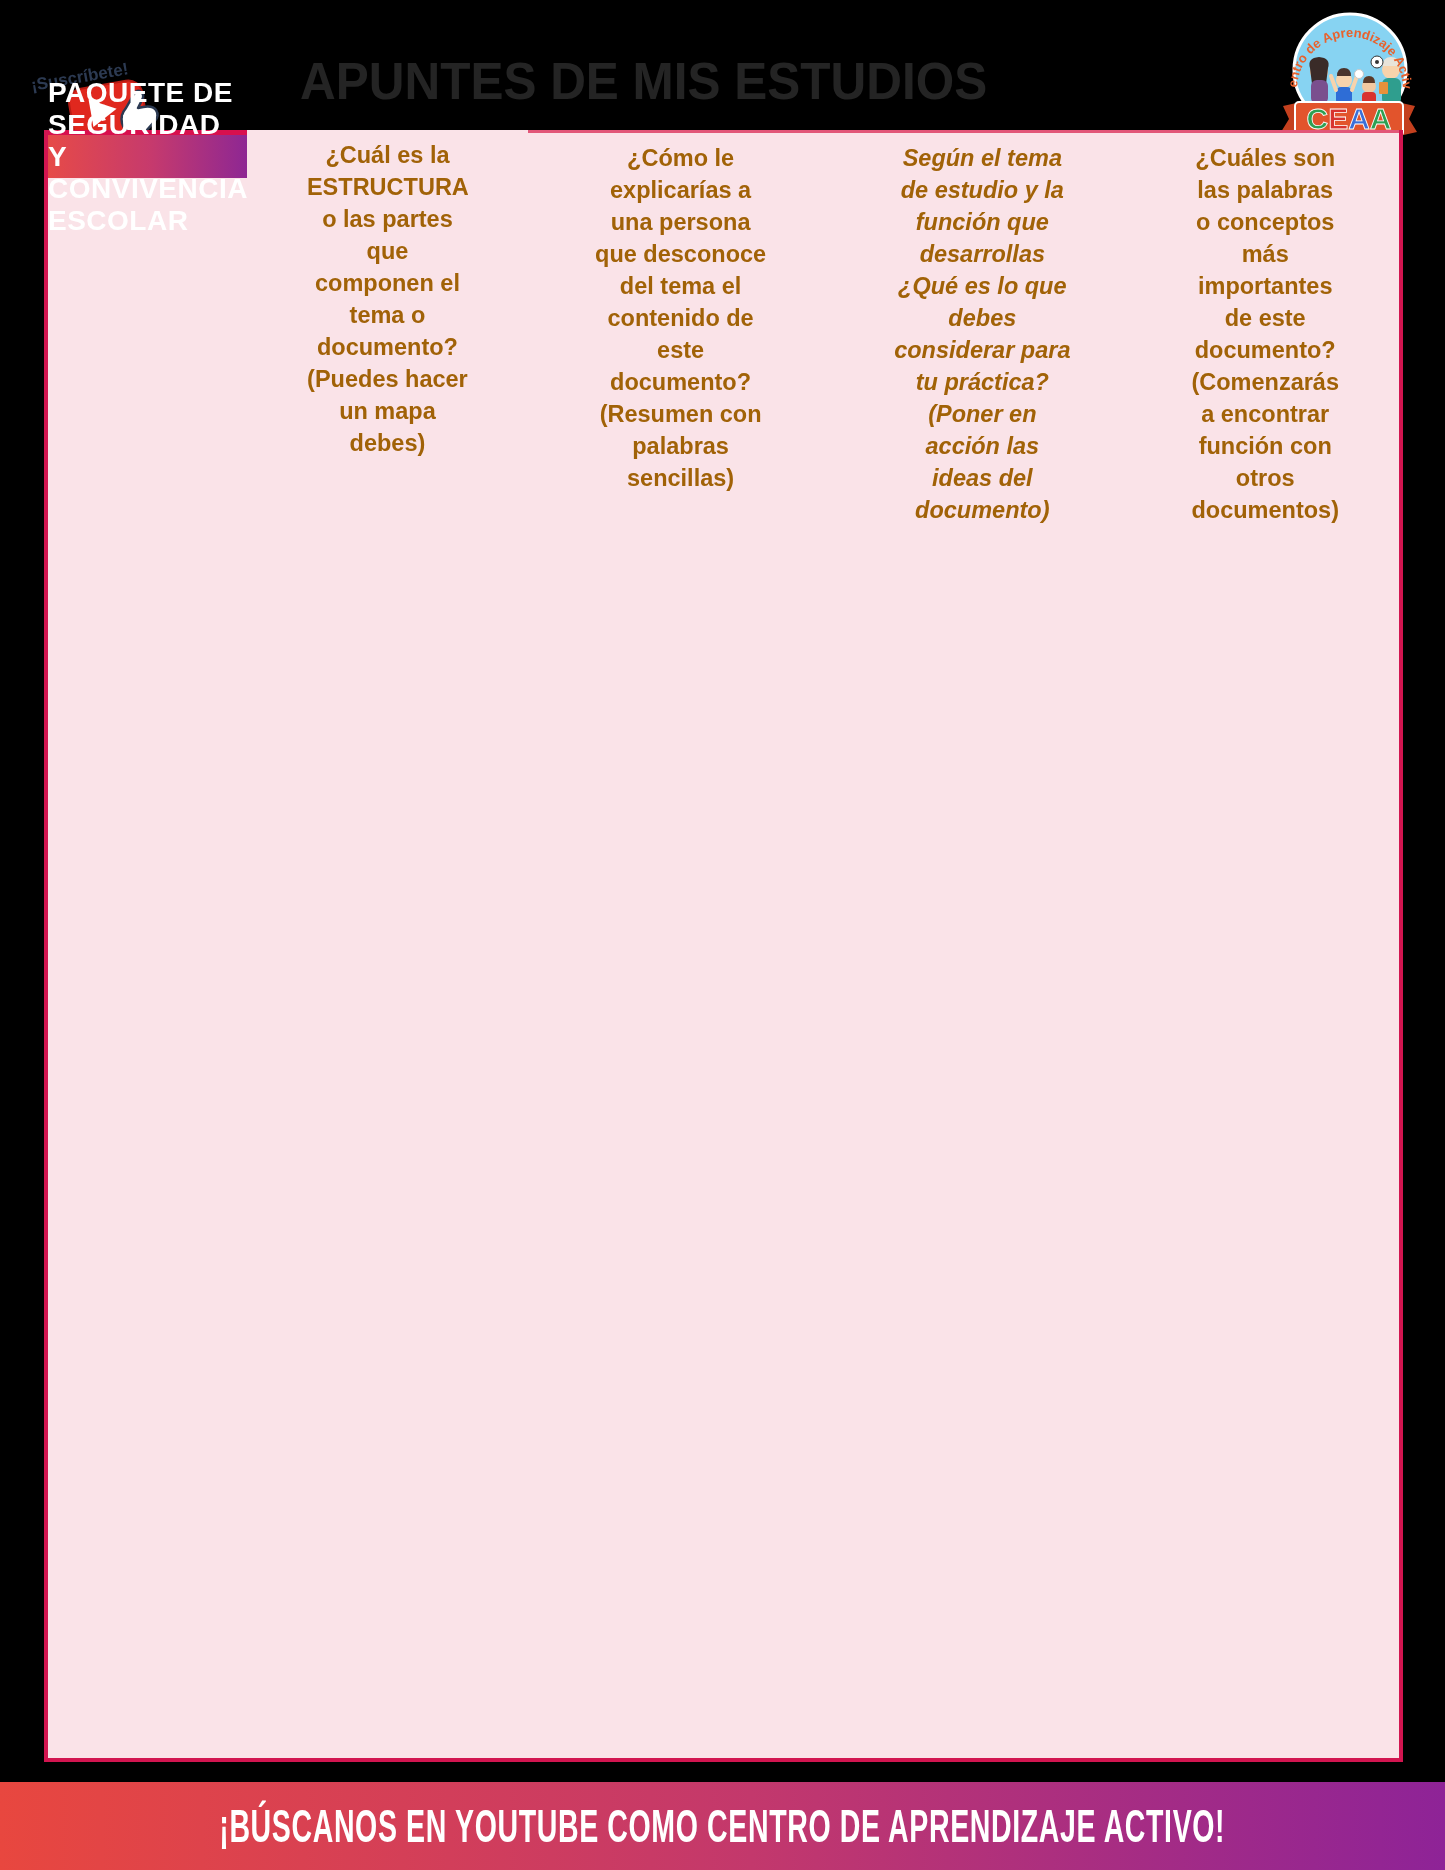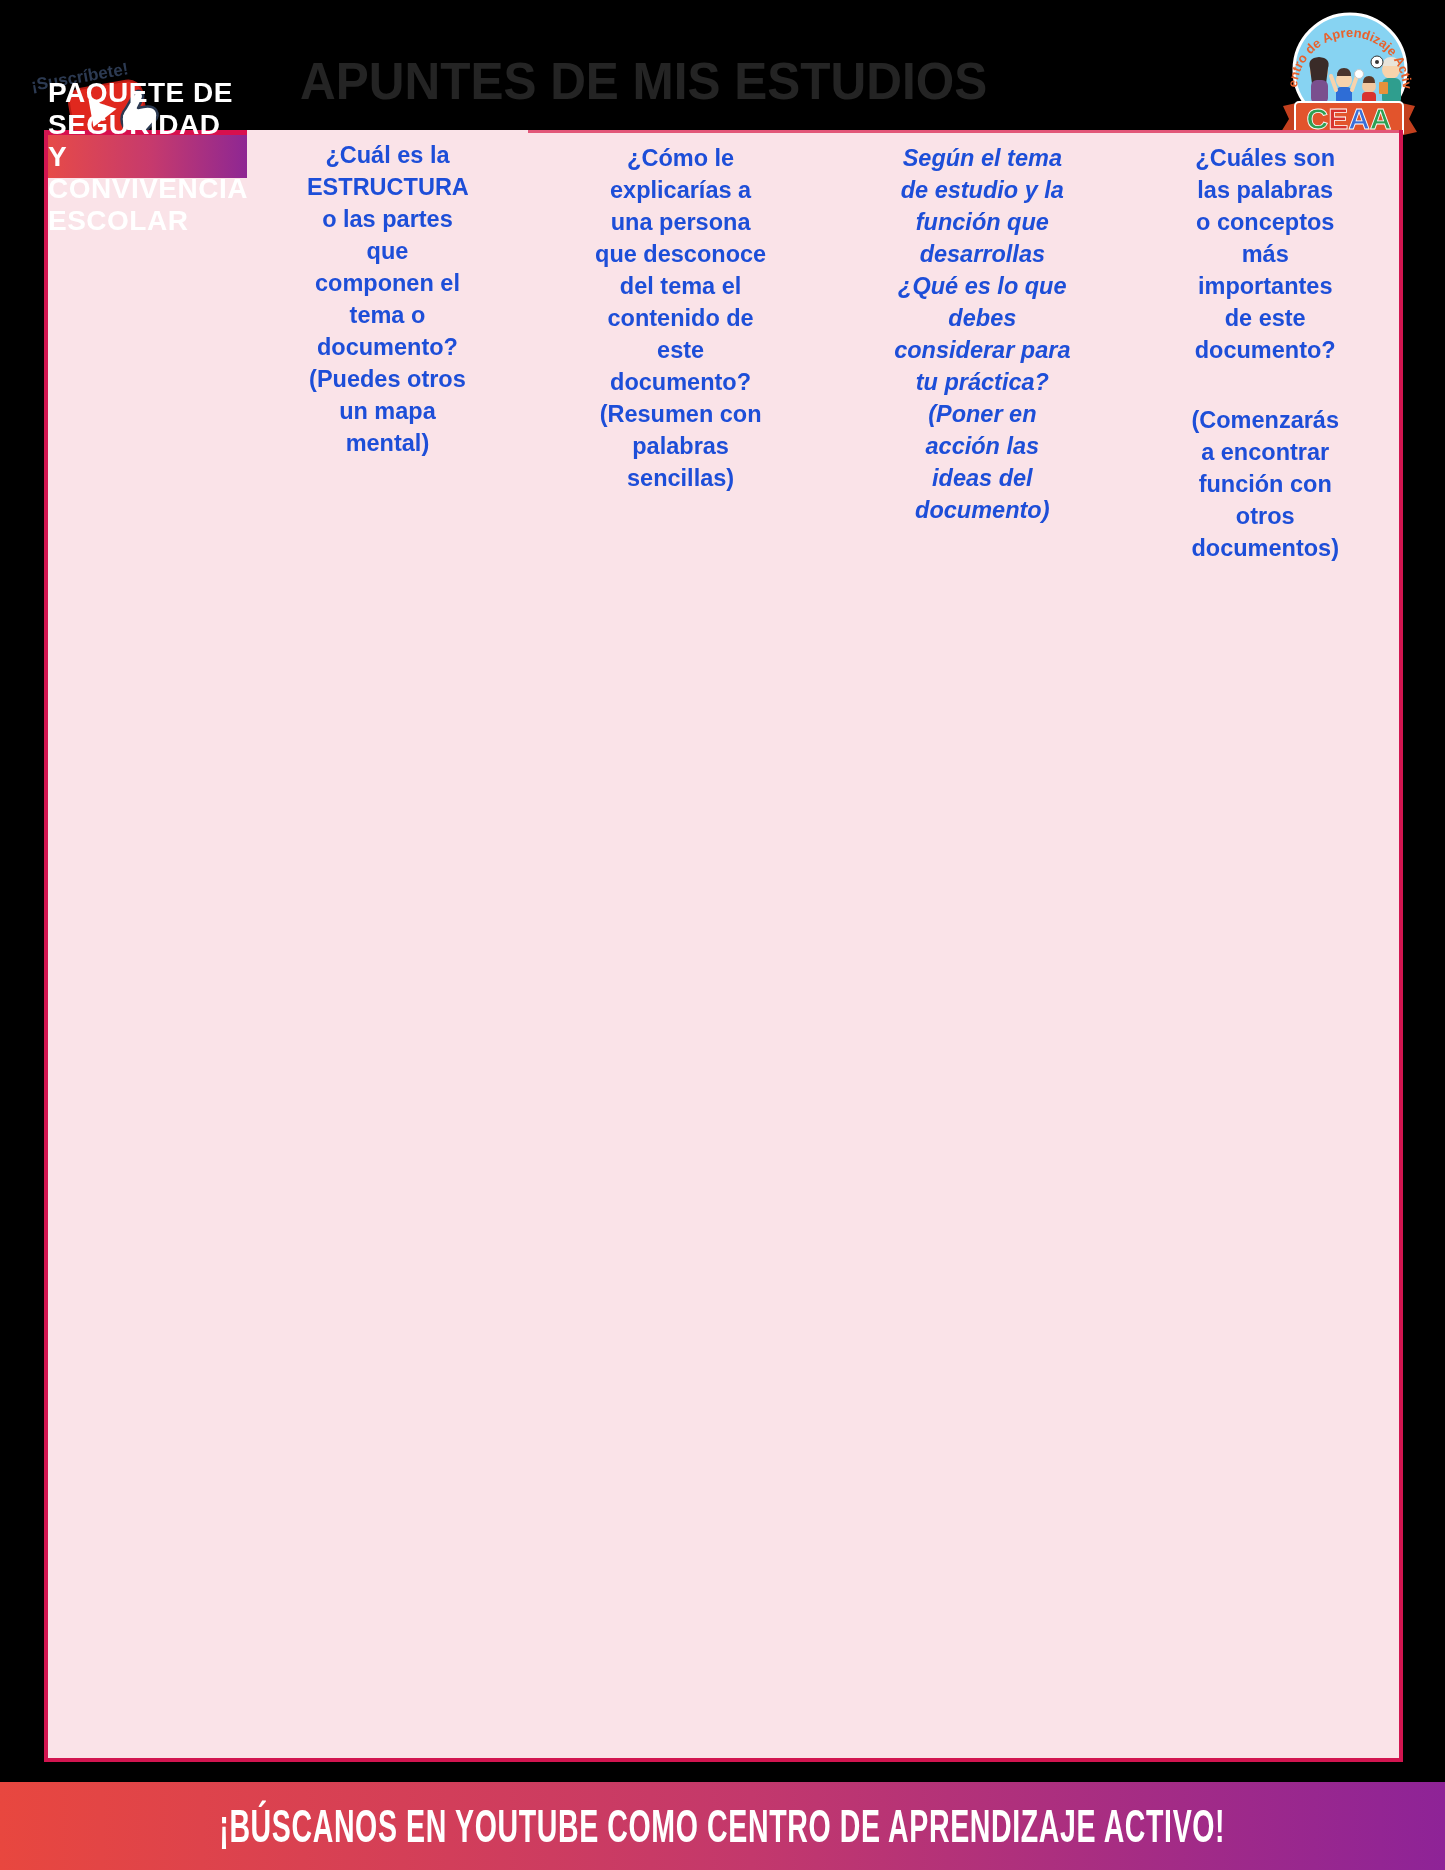--- a/index.html
+++ b/index.html
@@ -72,26 +72,26 @@
     display: flex;
     flex-direction: column;
     padding-top: 9px;
   }
   .ws-section + .ws-section {
     border-top: 3px solid #e25678;
   }
   .sec-1 { height: 379px; }
   .sec-2 { height: 493px; }
   .sec-3 { height: 438px; font-style: italic; }
-  .sec-4 { flex: 1; gap: 38px; }
+  .sec-4 { flex: 1; }
   .q-line {
     text-align: center;
     font-size: 23.5px;
     font-weight: bold;
-    color: #1d4ed8;
+    color: #a16207;
     line-height: 32px;
     padding: 0 60px;
   }
   .answer-area { flex: 1; }
 
   
   .footer-banner {
     position: absolute;
     left: 0; top: 1782px;
     width: 1445px; height: 88px;
@@ -177,21 +177,21 @@
   </div>
 
   <div class="worksheet">
 
     <div class="ws-banner">
       <div class="ws-banner-text">PAQUETE DE SEGURIDAD Y CONVIVENCIA ESCOLAR</div>
     </div>
 
     <div class="ws-section sec-1">
       <div class="q-line">¿Cuál es la ESTRUCTURA o las partes que componen el tema o documento?</div>
-      <div class="q-line">(Puedes otros un mapa mental)</div>
+      <div class="q-line">(Puedes hacer un mapa debes)</div>
       <div class="answer-area"></div>
     </div>
 
     <div class="ws-section sec-2">
       <div class="q-line">¿Cómo le explicarías a una persona que desconoce del tema el contenido de este documento?</div>
       <div class="q-line">(Resumen con palabras sencillas)</div>
       <div class="answer-area"></div>
     </div>
 
     <div class="ws-section sec-3">

